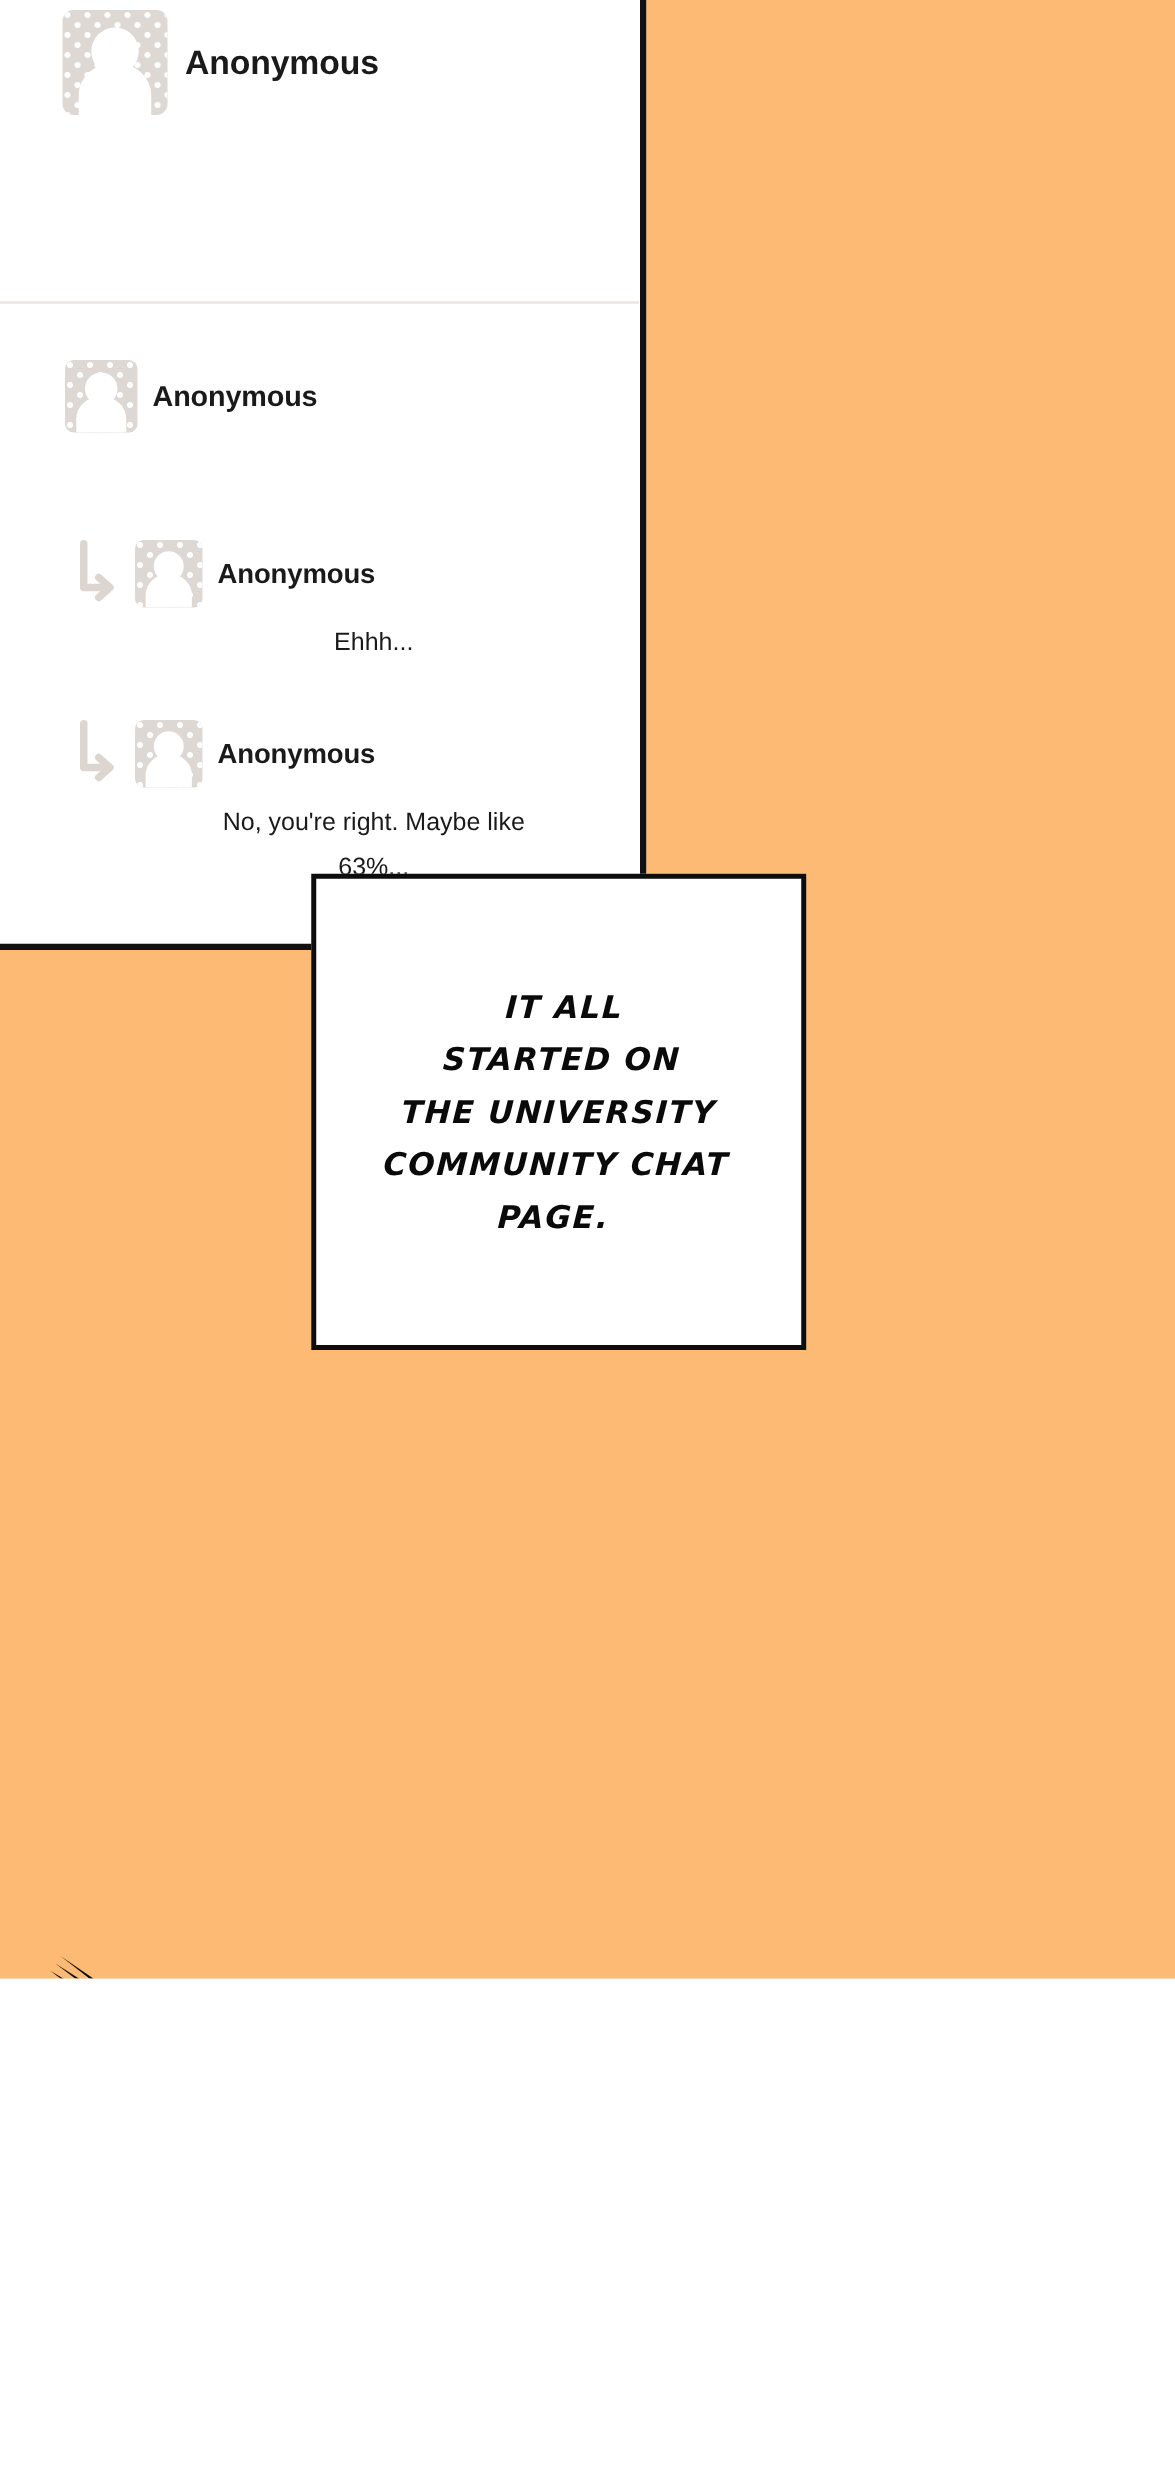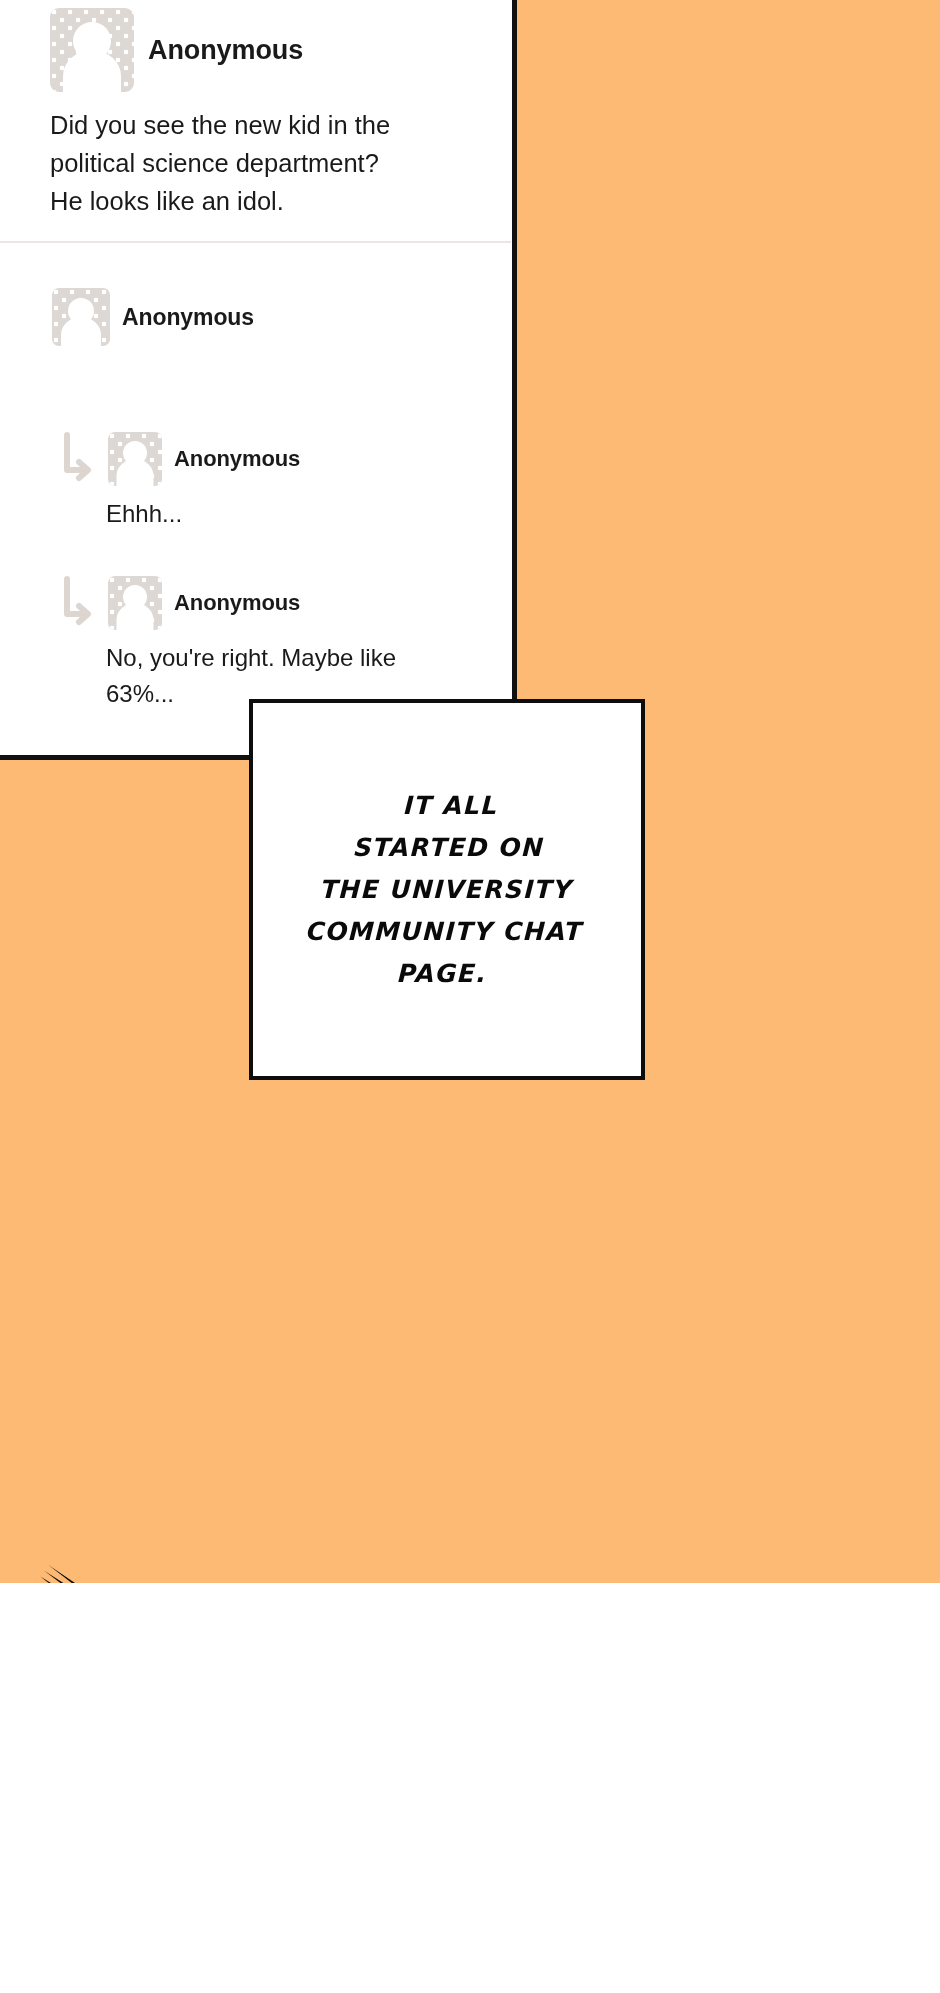--- a/index.html
+++ b/index.html
@@ -133,24 +133,25 @@
   }
 
   
   .reply { position: absolute; }
   #msg-3 { left: 62px; top: 432px; width: 430px; }
   #msg-4 { left: 62px; top: 576px; width: 430px; }
 
   .reply-row { display: flex; align-items: center; gap: 12px; }
   .reply .msg-name { font-size: 22px; }
   .reply .msg-body {
-    font-size: 24px;
+    font-size: 20px;
     line-height: 36px;
     margin-top: 10px;
     margin-left: 44px;
+    text-align: center;
   }
 
   
   .reply-arrow {
     position: relative;
     width: 34px;
     height: 54px;
     flex: none;
   }
   .reply-arrow svg { display: block; }
@@ -205,23 +206,20 @@
 
       <div class="msg" id="msg-1">
         <div class="msg-head">
           <div class="avatar lg">
             <div class="dots"></div>
             <div class="head"></div>
             <div class="body"></div>
           </div>
           <div class="msg-name">Anonymous</div>
         </div>
-        <div class="msg-body">Did you see the new kid in the
-political science department?
-He looks like an idol.</div>
       </div>
 
       <div class="divider"></div>
 
       <div class="msg" id="msg-2">
         <div class="msg-head">
           <div class="avatar md">
             <div class="dots"></div>
             <div class="head"></div>
             <div class="body"></div>

